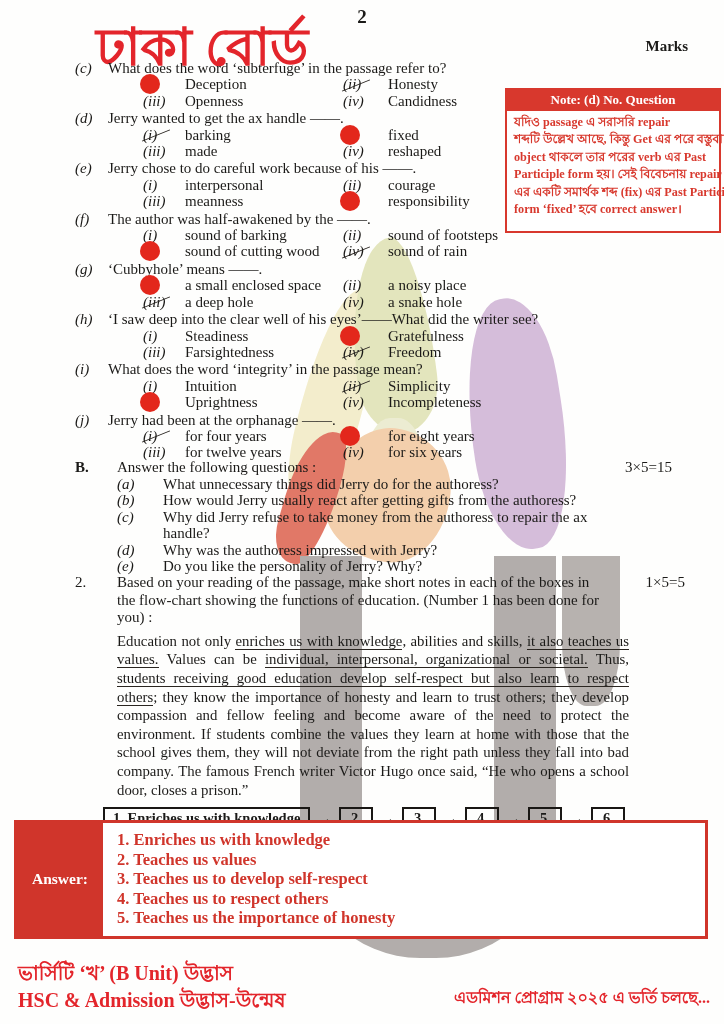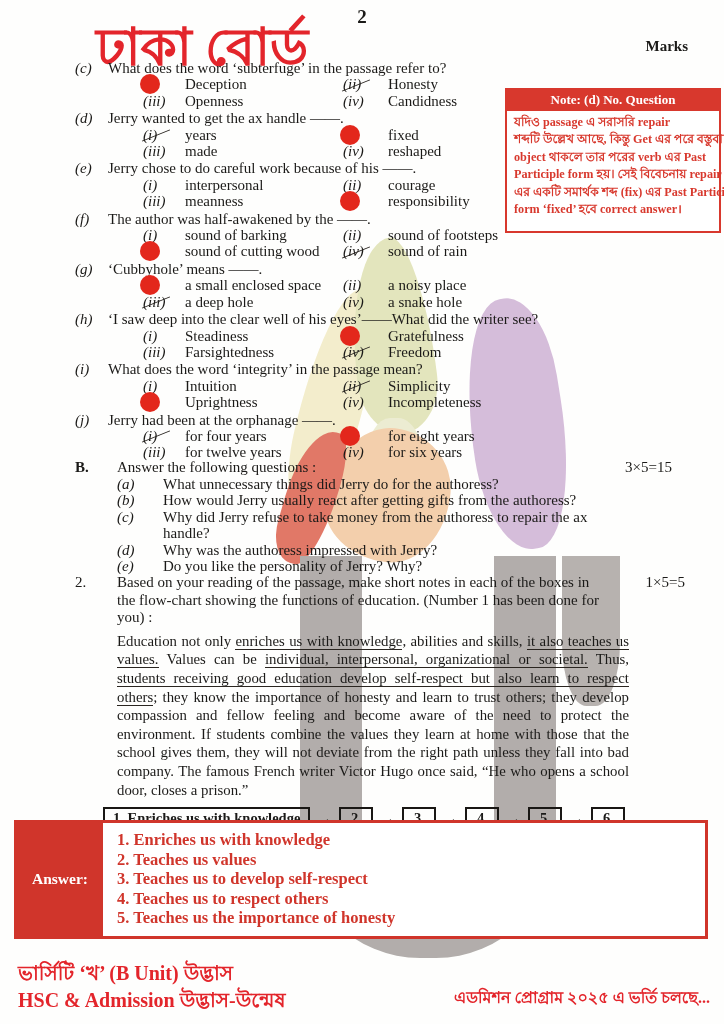--- a/index.html
+++ b/index.html
@@ -119,21 +119,21 @@
           <span class="opt-text">Candidness</span>
         </div>
   </div>
       <div class="q">
     <div class="q-head">
       <span class="q-label">(d)</span>
       <span class="q-stem">Jerry wanted to get the ax handle ——.</span>
     </div>
     <div class="opts">
           <span class="opt-num slashed">(i)</span>
-          <span class="opt-text">years</span>
+          <span class="opt-text">barking</span>
           <span class="opt-num"><span class="dot"></span></span>
           <span class="opt-text">fixed</span>
           <span class="opt-num">(iii)</span>
           <span class="opt-text">made</span>
           <span class="opt-num">(iv)</span>
           <span class="opt-text">reshaped</span>
         </div>
   </div>
       <div class="q">
     <div class="q-head">

